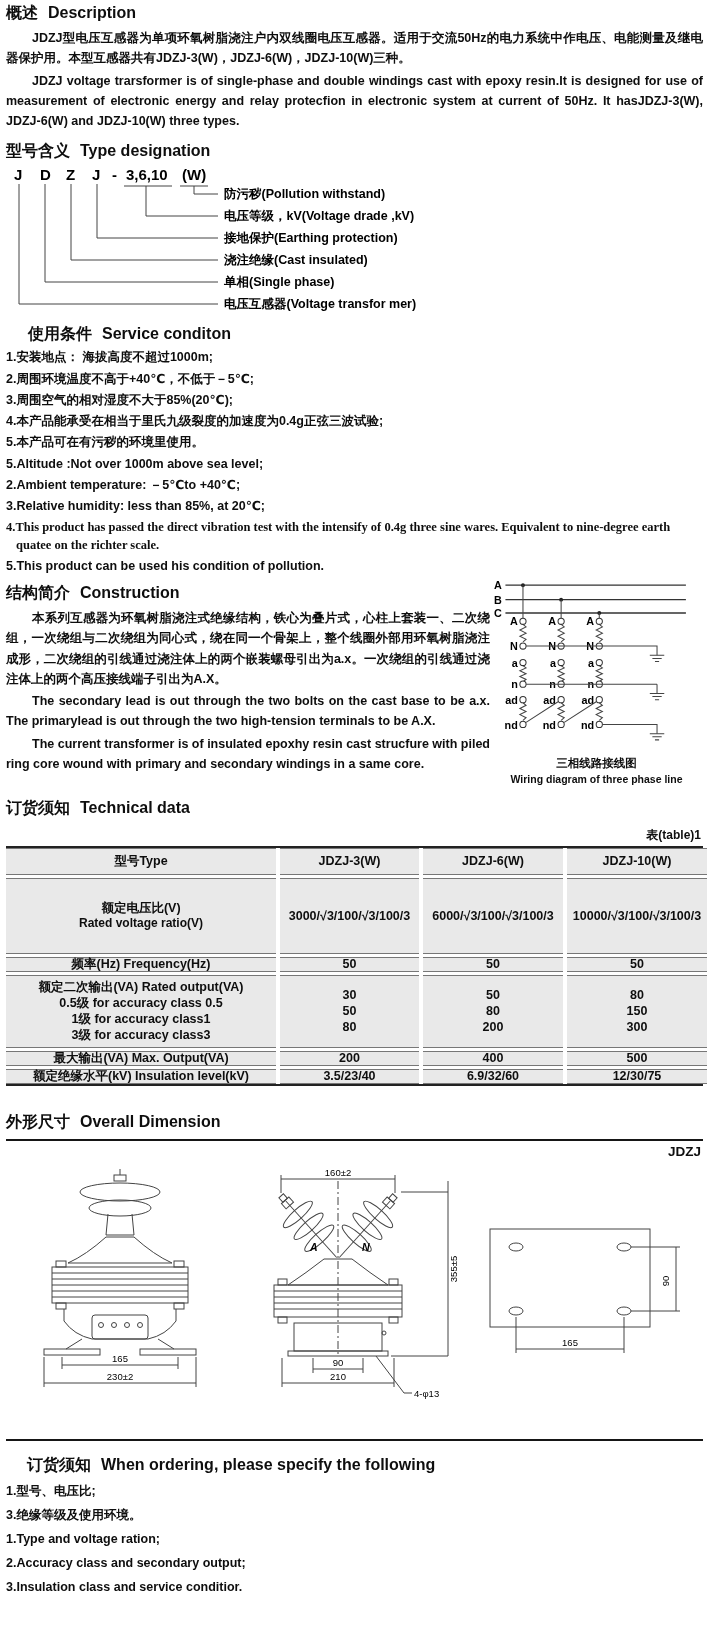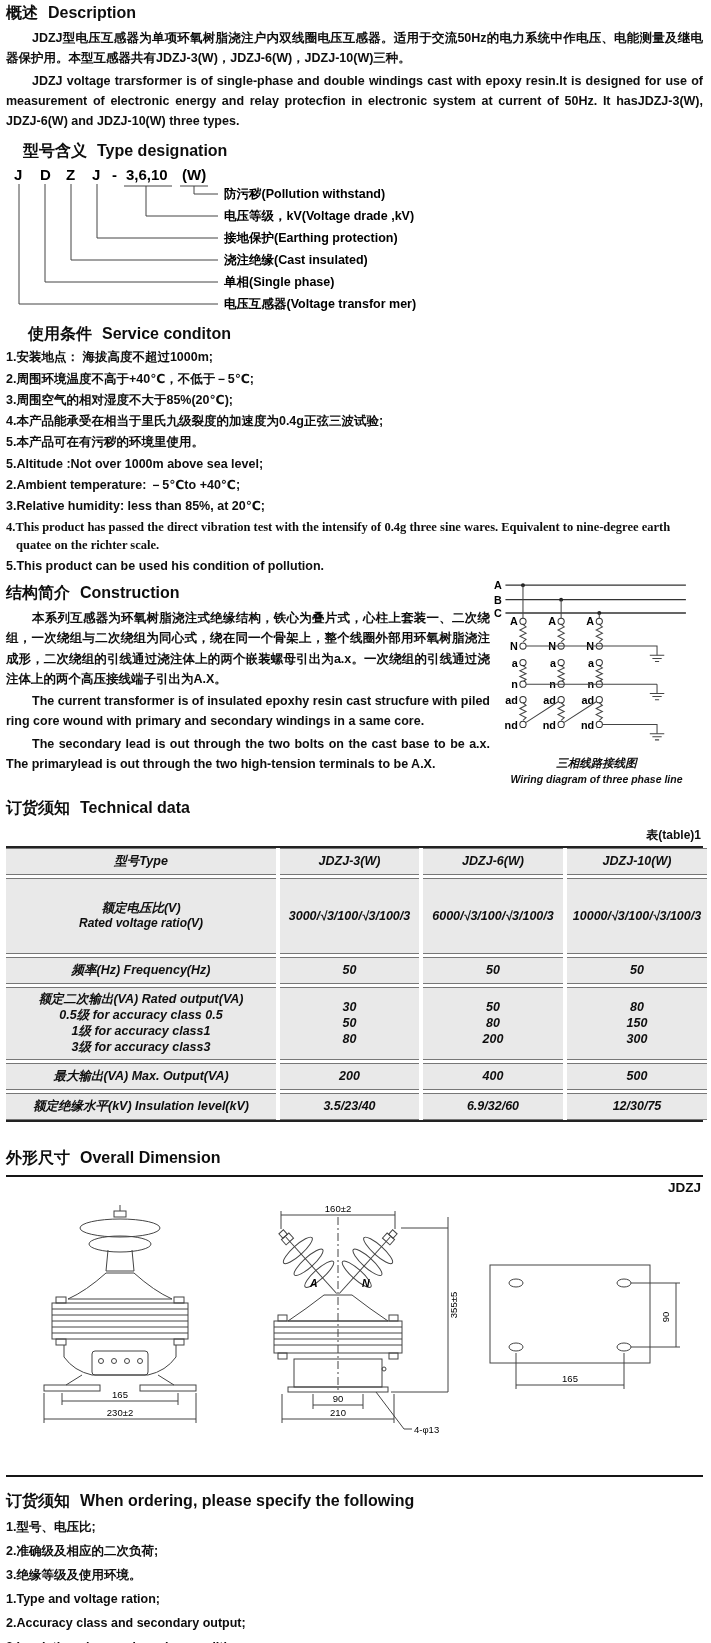--- a/index.html
+++ b/index.html
@@ -27,63 +27,63 @@
   .lbl-t  { font-size:12.5px; font-weight:bold; }
   .dim-t  { font-size:9.5px; font-weight:normal; }
   .term-t { font-size:10.5px; font-weight:bold; }
   .ln     { stroke:#444; stroke-width:1; fill:none; }
   .ln2    { stroke:#333; stroke-width:1.3; fill:none; }
 
   
   .constr-wrap { display:flex; align-items:flex-start; }
   .constr-left { width:484px; }
   .constr-right { width:213px; padding-top:0; }
-  .wiring-caption { text-align:center; font-size:11.5px; line-height:1.35; margin-top:8px;font-style:italic; }
+  .wiring-caption { text-align:center; font-size:11.5px; line-height:1.35; margin-top:8px; }
   .wiring-caption .en { font-size:10.5px; display:block; }
 
   
   .table-tag { text-align:right; font-size:12px; margin:8px 2px 2px 0; }
   .ttable {
     display:grid;
     grid-template-columns:270px 139px 140px 140px;
     column-gap:4px; row-gap:3px;
     border-top:2px solid #222; border-bottom:2px solid #222;
     padding:0; background:#fff;
   }
   .ttable .cell {
     background:#e9e9e9;
     border-top:1px solid #777; border-bottom:1px solid #777;
     display:flex; flex-direction:column; justify-content:center; align-items:center;
-    text-align:center; font-size:12.5px; line-height:1.3; padding:3px 2px;font-style:italic;
+    text-align:center; font-size:12.5px; line-height:1.3; padding:3px 2px;
   }
   .cell.hdr { height:27px; }
   .cell.tall { min-height:76px; }
   .cell.mid  { min-height:64px; }
-  .cell.short{ height:27px; }
+  .cell.short{ height:15px; }
   .cell .sub { font-size:12px; }
 
   hr.rule { border:none; border-top:2px solid #161616; margin:6px 0 3px 0; }
   .brand { text-align:right; font-size:13.5px; margin:2px 2px 4px 0; }
 
   .drawings { display:flex; justify-content:space-between; align-items:flex-start; padding:4px 6px 2px 14px; }
 
   .order-line { font-size:12.5px; line-height:1.45; margin:6px 0; }
 </style>
 </head>
 <body>
 
 <div class="page">
 
   <h2 class="sec">
     <span>概述</span><span class="en">Description</span>
   </h2>
   <p class="para indent2">JDZJ型电压互感器为单项环氧树脂浇注户内双线圈电压互感器。适用于交流50Hz的电力系统中作电压、电能测量及继电器保护用。本型互感器共有JDZJ-3(W)，JDZJ-6(W)，JDZJ-10(W)三种。</p>
   <p class="para indent2">JDZJ voltage trarsformer is of single-phase and double windings cast with epoxy resin.It is designed for use of measurement of electronic energy and relay protecfion in electronic system at current of 50Hz. It hasJDZJ-3(W), JDZJ-6(W) and JDZJ-10(W) three types.</p>
 
-  <h2 class="sec" style="margin-top:10px;margin-left:17px;">
+  <h2 class="sec" style="margin-top:10px;">
     <span>型号含义</span><span class="en">Type designation</span>
   </h2>
   <svg class="desig-svg" width="470" height="150" viewBox="0 0 470 150">
     <text class="code-t" x="8" y="14">J</text>
     <text class="code-t" x="34" y="14">D</text>
     <text class="code-t" x="60" y="14">Z</text>
     <text class="code-t" x="86" y="14">J</text>
     <text class="code-t" x="106" y="14">-</text>
     <text class="code-t" x="120" y="14">3,6,10</text>
     <text class="code-t" x="176" y="14">(W)</text>
@@ -115,22 +115,22 @@
   <div class="list-line">3.Relative humidity: less than 85%, at 20℃;</div>
   <div class="list-line" style="max-width:698px;font-family:Liberation Serif, serif;">4.This product has passed the direct vibration test with the intensify of 0.4g three sine wares. Equivalent to nine-degree earth quatee on the richter scale.</div>
   <div class="list-line">5.This product can be used his condition of pollution.</div>
 
   <div class="constr-wrap">
     <div class="constr-left">
       <h2 class="sec" style="margin-top:4px;">
         <span>结构简介</span><span class="en">Construction</span>
       </h2>
       <p class="para indent2">本系列互感器为环氧树脂浇注式绝缘结构，铁心为叠片式，心柱上套装一、二次绕组，一次绕组与二次绕组为同心式，绕在同一个骨架上，整个线圈外部用环氧树脂浇注成形，二次绕组的引线通过浇注体上的两个嵌装螺母引出为a.x。一次绕组的引线通过浇注体上的两个高压接线端子引出为A.X。</p>
+      <p class="para indent2">The secondary lead is out through the two bolts on the cast base to be a.x. The primarylead is out through the two high-tension terminals to be A.X.</p>
       <p class="para indent2">The current transformer is of insulated epoxhy resin cast strucfure with piled ring core wound with primary and secondary windings in a same core.</p>
-      <p class="para indent2">The secondary lead is out through the two bolts on the cast base to be a.x. The primarylead is out through the two high-tension terminals to be A.X.</p>
     </div>
     <div class="constr-right">
       <svg width="200" height="165" viewBox="0 0 190 160">
 
         <text class="term-t" x="2" y="10">A</text>
         <text class="term-t" x="2" y="24">B</text>
         <text class="term-t" x="2" y="37">C</text>
         <path class="ln2" d="M13,6 H188 M13,20 H188 M13,33 H188"></path>
         <circle cx="30" cy="6" r="1.9" fill="#222"></circle>
         <circle cx="67" cy="20" r="1.9" fill="#222"></circle>
@@ -358,23 +358,22 @@
           <ellipse cx="152" cy="104" rx="7" ry="4"></ellipse>
         <path d="M159,40 H208 M159,104 H208 M204,40 V104"></path>
         <path d="M44,110 V146 M152,110 V146 M44,142 H152"></path>
       </g>
       <text class="dim-t" x="197" y="74" text-anchor="middle" transform="rotate(-90 197 74)">90</text>
       <text class="dim-t" x="98" y="139" text-anchor="middle">165</text>
     </svg>
   </div>
 
   <hr class="rule" style="margin-top:30px;">
-  <h2 class="sec" style="margin-top:14px;">
+  <h2 class="sec" style="margin-top:14px;margin-left:21px;">
     <span>订货须知</span><span class="en">When ordering, please specify the following</span>
   </h2>
   <div class="order-line">1.型号、电压比;</div>
-  <div class="order-line">2.准确级及相应的二次负荷;</div>
   <div class="order-line">3.绝缘等级及使用环境。</div>
   <div class="order-line">1.Type and voltage ration;</div>
   <div class="order-line">2.Accuracy class and secondary output;</div>
   <div class="order-line">3.Insulation class and service conditior.</div>
 
 </div>
 
 </body></html>

